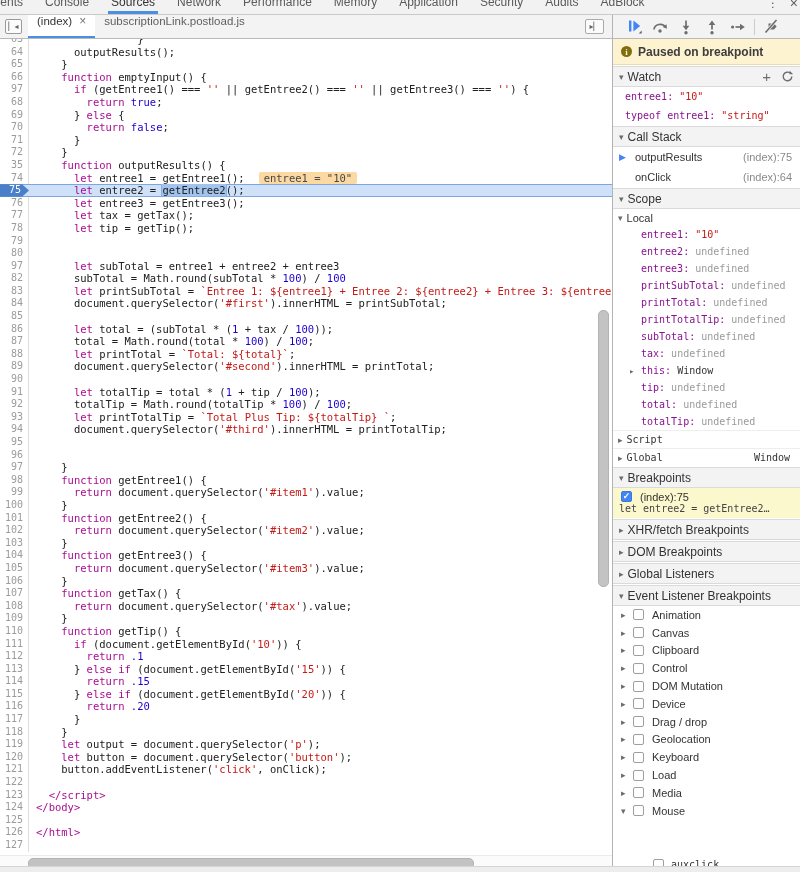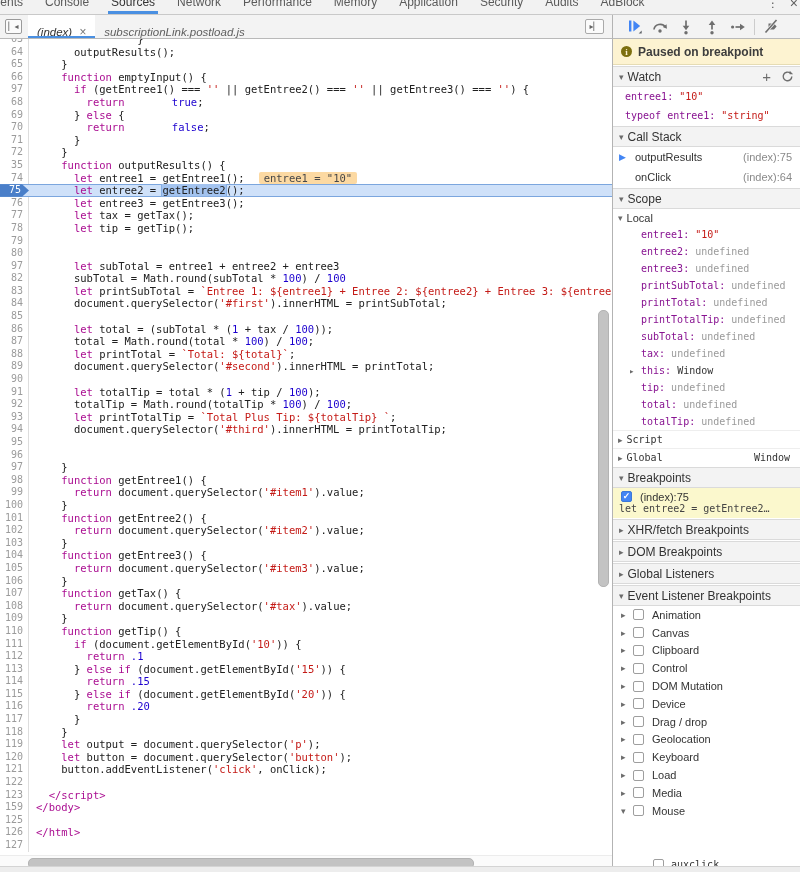--- a/index.html
+++ b/index.html
@@ -15,22 +15,22 @@
   .ptab.active::after{content:"";position:absolute;left:8px;right:8px;bottom:0;height:3px;background:#4a90e2;}
   .pbar-right{position:absolute;right:0;top:-8px;height:22px;display:flex;align-items:center;color:#5f5f5f;}
   .pbar-right .dots{font-size:12px;padding:0 9px;letter-spacing:0;}
   .pbar-right .closex{font-size:14px;padding:0 2px;}
   
   .row2{display:grid;grid-template-columns:612px 188px;height:24px;}
   .file-bar{background:#f3f3f3;border-bottom:1px solid #b9b9b9;display:flex;align-items:center;position:relative;}
   .nav-toggle{width:15px;height:13px;border:1px solid #9a9a9a;border-radius:2px;margin:0 6px 0 5px;
               display:flex;align-items:center;justify-content:center;background:#fbfbfb;}
   .nav-toggle span{font-size:8px;color:#666;line-height:1;}
-  .ftab{height:23px;display:flex;align-items:flex-end;padding:0 9px;font-size:11.5px;color:#5f5f5f;
-        position:relative;white-space:nowrap;font-style:italic;}
+  .ftab{height:23px;display:flex;align-items:flex-start;padding:0 9px;font-size:11.5px;color:#5f5f5f;
+        position:relative;white-space:nowrap;}
   .ftab.active{background:#fff;color:#333;}
   .ftab.active::after{content:"";position:absolute;left:0;right:0;bottom:0;height:2px;background:#4a90e2;}
   .ftab .close{margin-left:7px;color:#777;font-size:12px;line-height:1;}
   .more-tabs{position:absolute;right:8px;width:17px;height:13px;border:1px solid #aaa;border-radius:2px;
              background:#fbfbfb;display:flex;align-items:center;justify-content:center;color:#666;font-size:8px;}
   .dbg-bar{background:#f3f3f3;border-bottom:1px solid #b9b9b9;border-left:1px solid #b3b3b3;
            display:flex;align-items:center;padding-left:8px;}
   .dbtn{width:26px;height:20px;display:flex;align-items:center;justify-content:center;}
   .dbg-sep{width:1px;height:16px;background:#ccc;margin:0 3px;}
   
@@ -38,21 +38,21 @@
   .editor{position:relative;background:#fff;overflow:hidden;}
   .code-view{position:absolute;top:0;left:0;width:100%;height:816px;overflow:hidden;}
   .code-content{margin-top:-6px;font-family:"DejaVu Sans Mono",monospace;font-size:10.5px;}
   .cl{display:flex;height:12.6px;line-height:12.6px;white-space:pre;}
   .ln{flex:0 0 29px;text-align:right;padding-right:5px;color:#9b9b9b;font-size:10px;
       border-right:1px solid #ddd;box-sizing:border-box;}
   .lc{flex:1;padding-left:7px;color:#202020;overflow:hidden;}
   .cl.cur{background:#cfe1f9;box-shadow:inset 0 1px 0 #7ba6de,inset 0 -1px 0 #7ba6de;}
   .cl.cur .ln{background:#4a7fc9;color:#fff;border-right:none;padding-right:8px;
               clip-path:polygon(0 0,76% 0,100% 50%,76% 100%,0 100%);}
-  .tk-k{color:#aa0d91;} .tk-s{color:#c41a16;} .tk-n{color:#1c00cf;} .tk-a{color:#1c00cf;margin-left:41px;}
+  .tk-k{color:#aa0d91;} .tk-s{color:#c41a16;} .tk-n{color:#1c00cf;} .tk-a{color:#1c00cf;}
   .tk-t{color:#aa0d91;}
   .tk-h{background:#a3c3ef;outline:1px solid #87aee2;}
   .hint{display:inline-block;background:#fcd9a2;color:#474747;border-radius:2px;padding:0 5px;margin-left:14px;}
   .vscroll{position:absolute;right:3px;top:271px;width:9px;height:275px;background:#c3c3c3;
            border:1px solid #b3b3b3;border-radius:5px;}
   .hscroll{position:absolute;left:0;right:0;top:816px;height:13px;background:#fbfbfb;border-top:1px solid #ececec;}
   .hthumb{position:absolute;left:28px;top:2px;width:444px;height:9px;background:#c3c3c3;
           border:1px solid #b3b3b3;border-radius:5px;}
   .footer-strip{position:absolute;left:0;right:0;bottom:0;height:5px;background:#ededed;
                 border-top:1px solid #d4d4d4;z-index:6;}
@@ -235,21 +235,21 @@
           <div class="cl"><div class="ln">114</div><div class="lc"><span>        </span><span class="tk-k">return</span><span> </span><span class="tk-n">.15</span></div></div>
           <div class="cl"><div class="ln">115</div><div class="lc"><span>      } </span><span class="tk-k">else</span><span> </span><span class="tk-k">if</span><span> (document.getElementById(</span><span class="tk-s">'20'</span><span>)) {</span></div></div>
           <div class="cl"><div class="ln">116</div><div class="lc"><span>        </span><span class="tk-k">return</span><span> </span><span class="tk-n">.20</span></div></div>
           <div class="cl"><div class="ln">117</div><div class="lc"><span>      }</span></div></div>
           <div class="cl"><div class="ln">118</div><div class="lc"><span>    }</span></div></div>
           <div class="cl"><div class="ln">119</div><div class="lc"><span>    </span><span class="tk-k">let</span><span> output = document.querySelector(</span><span class="tk-s">'p'</span><span>);</span></div></div>
           <div class="cl"><div class="ln">120</div><div class="lc"><span>    </span><span class="tk-k">let</span><span> button = document.querySelector(</span><span class="tk-s">'button'</span><span>);</span></div></div>
           <div class="cl"><div class="ln">121</div><div class="lc"><span>    button.addEventListener(</span><span class="tk-s">'click'</span><span>, onClick);</span></div></div>
           <div class="cl"><div class="ln">122</div><div class="lc"></div></div>
           <div class="cl"><div class="ln">123</div><div class="lc"><span>  </span><span class="tk-t">&lt;/script&gt;</span></div></div>
-          <div class="cl"><div class="ln">159</div><div class="lc"><span class="tk-t">&lt;/body&gt;</span></div></div>
+          <div class="cl"><div class="ln">124</div><div class="lc"><span class="tk-t">&lt;/body&gt;</span></div></div>
           <div class="cl"><div class="ln">125</div><div class="lc"></div></div>
           <div class="cl"><div class="ln">126</div><div class="lc"><span class="tk-t">&lt;/html&gt;</span></div></div>
           <div class="cl"><div class="ln">127</div><div class="lc"></div></div>
         </div>
     </div>
     <div class="vscroll"></div>
     <div class="hscroll">
       <div class="hthumb"></div>
     </div>
   </div>

